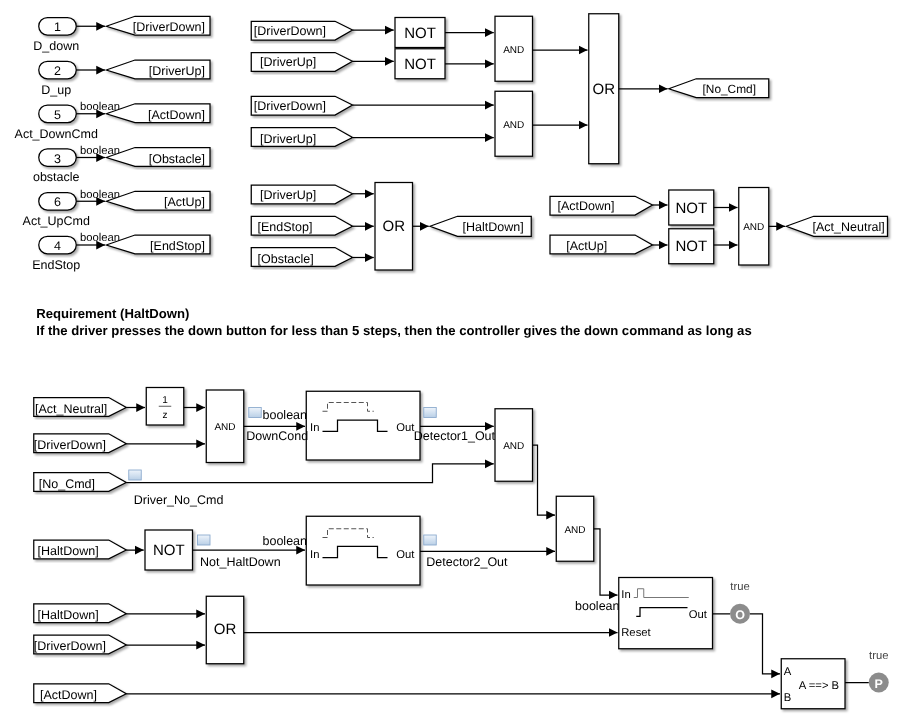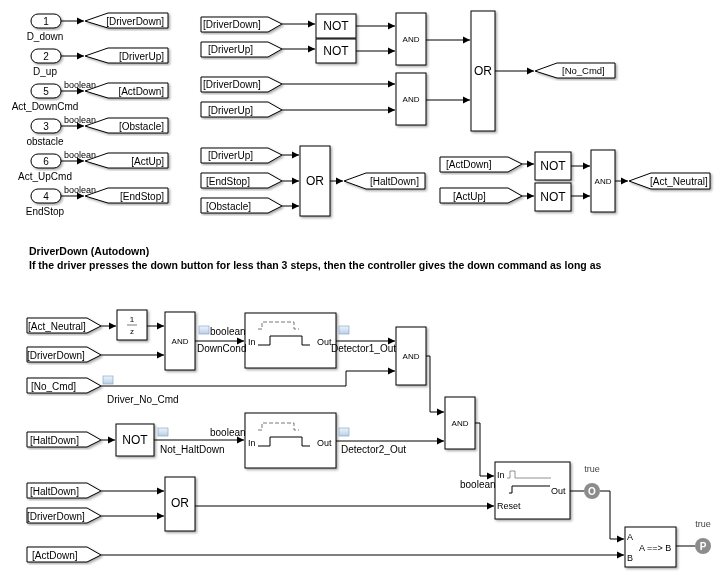--- a/index.html
+++ b/index.html
@@ -374,15 +374,15 @@
     <line class="wire" x1="101" y1="516" x2="164" y2="516" marker-end="url(#arr)"></line>
     <line class="wire" x1="195" y1="506" x2="494" y2="506" marker-end="url(#arr)"></line>
     <line class="wire" x1="570" y1="491" x2="584" y2="491"></line>
     <polyline class="wire" points="600,491 610,491 610,539 624,539" marker-end="url(#arr)"></polyline>
     <line class="wire" x1="101" y1="555" x2="624" y2="555" marker-end="url(#arr)"></line>
     <line class="wire" x1="676" y1="546" x2="695" y2="546"></line>
   </g>
 </svg>
 
 <div class="req">
-  <div>DriverDown (Autodown)</div>
-  <div>If the driver presses the down button for less than 3 steps, then the controller gives the down command as long as</div>
+  <div>Requirement (HaltDown)</div>
+  <div>If the driver presses the down button for less than 5 steps, then the controller gives the down command as long as</div>
 </div>
 
 </body></html>

